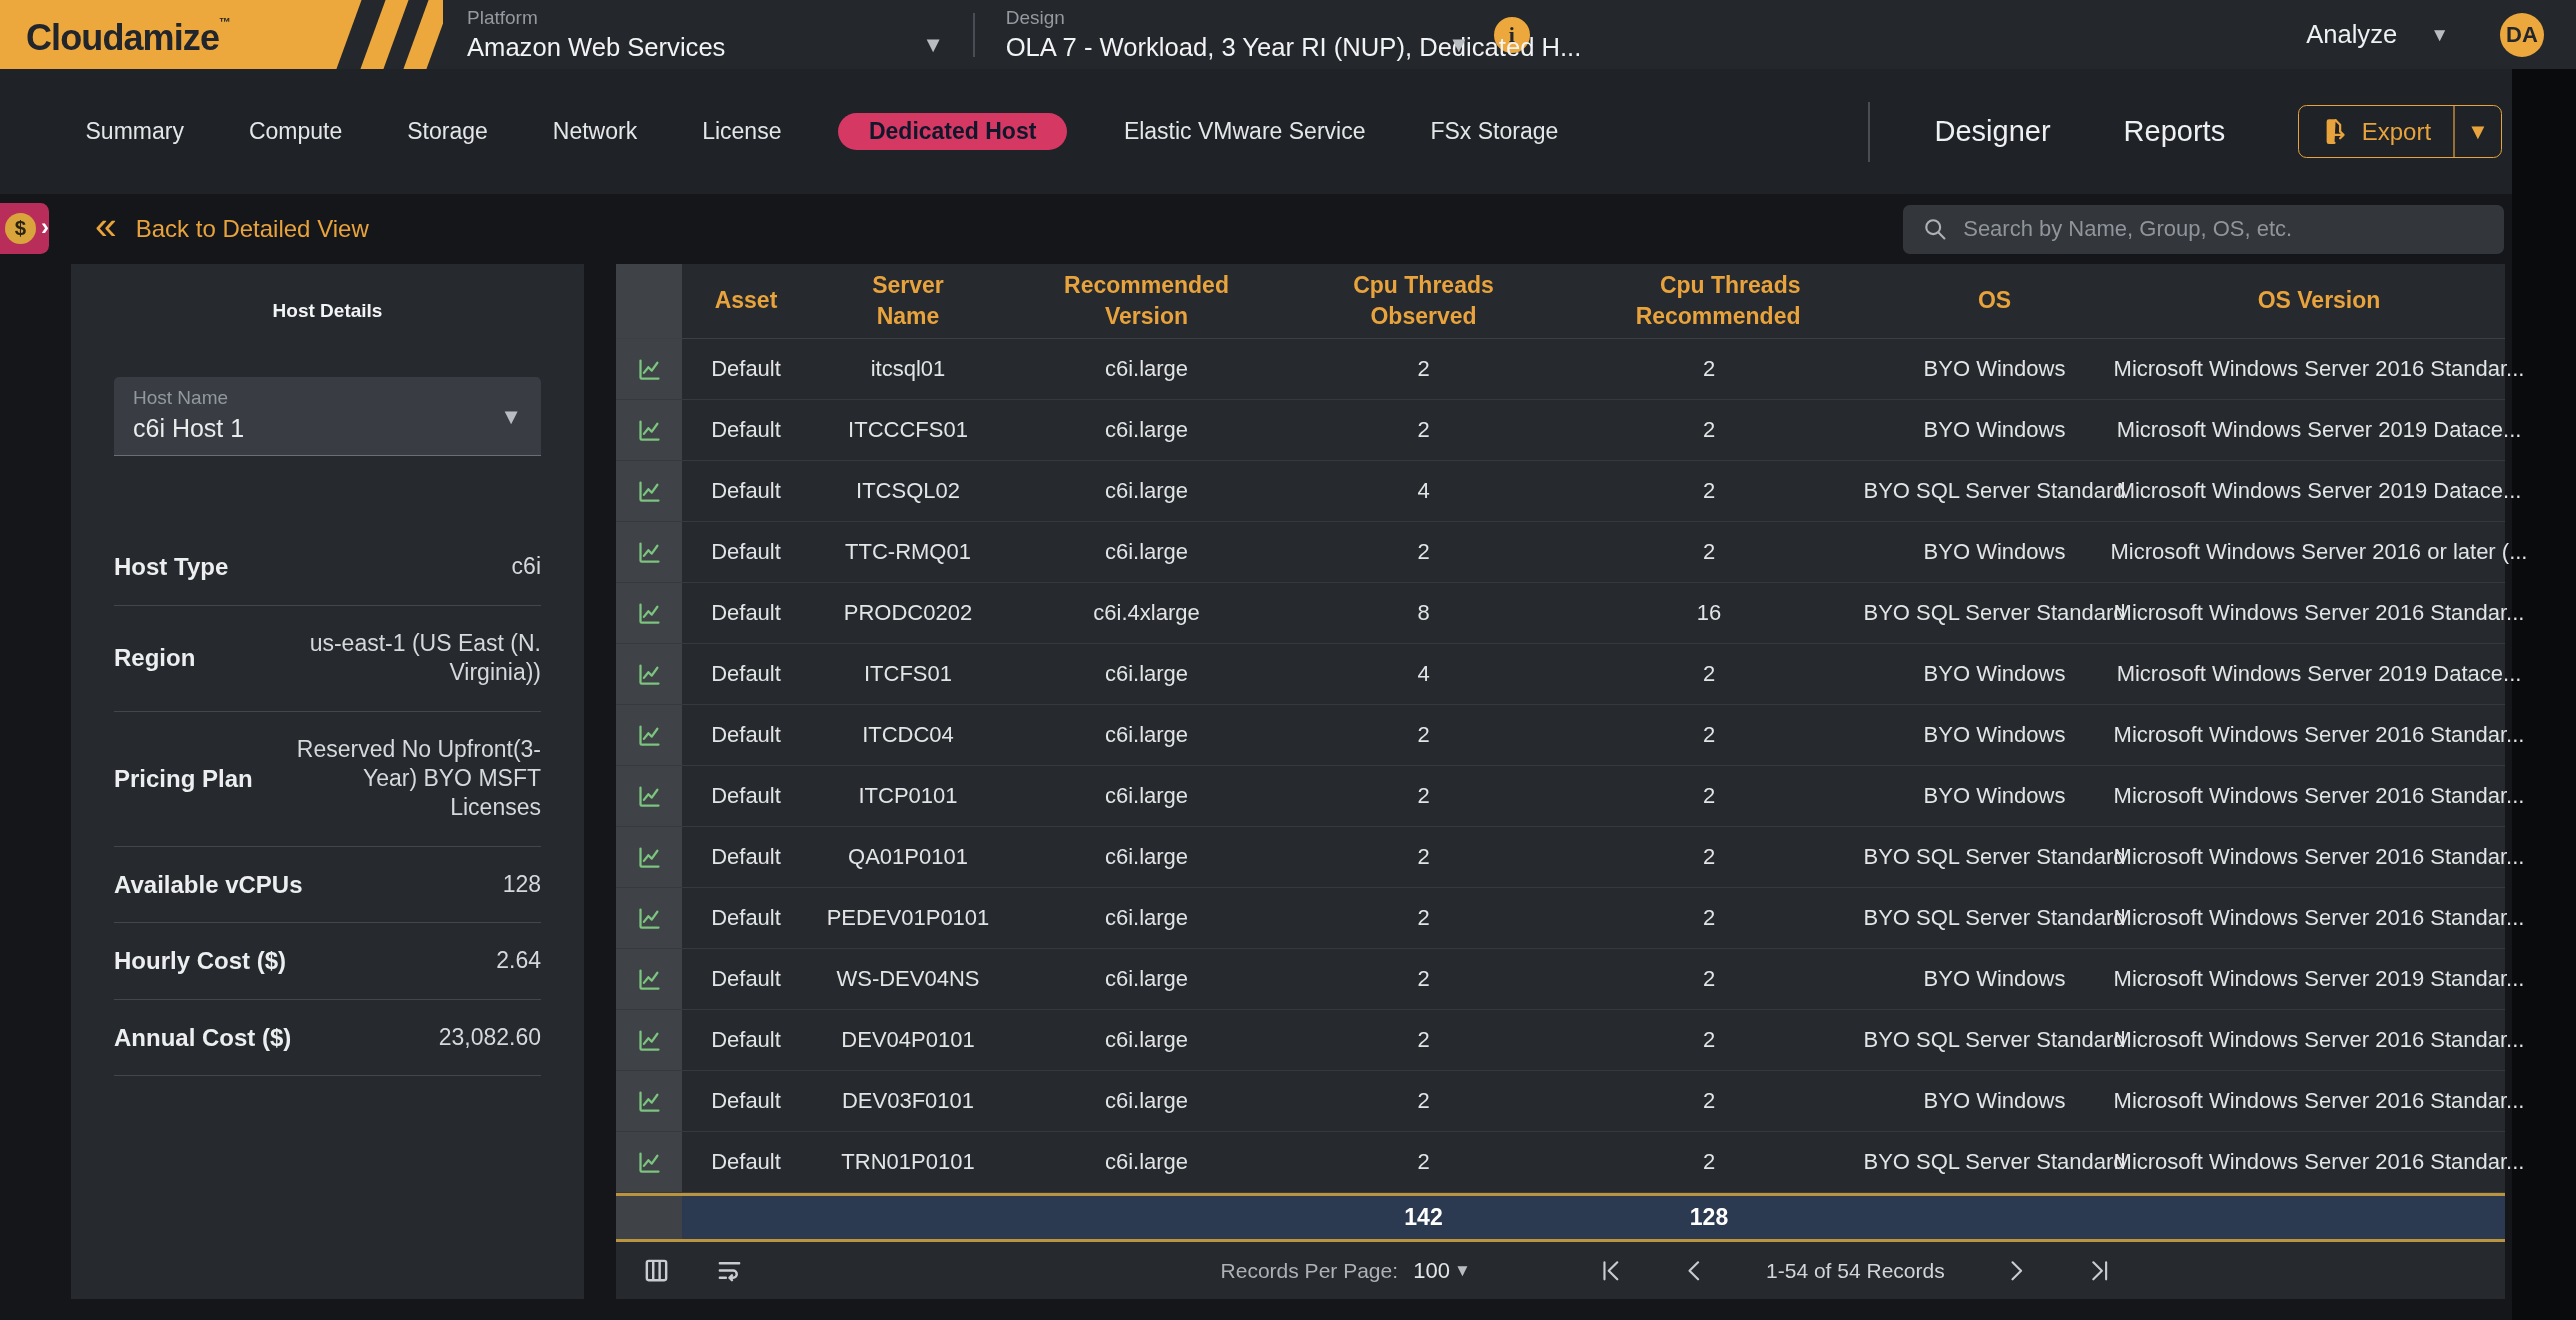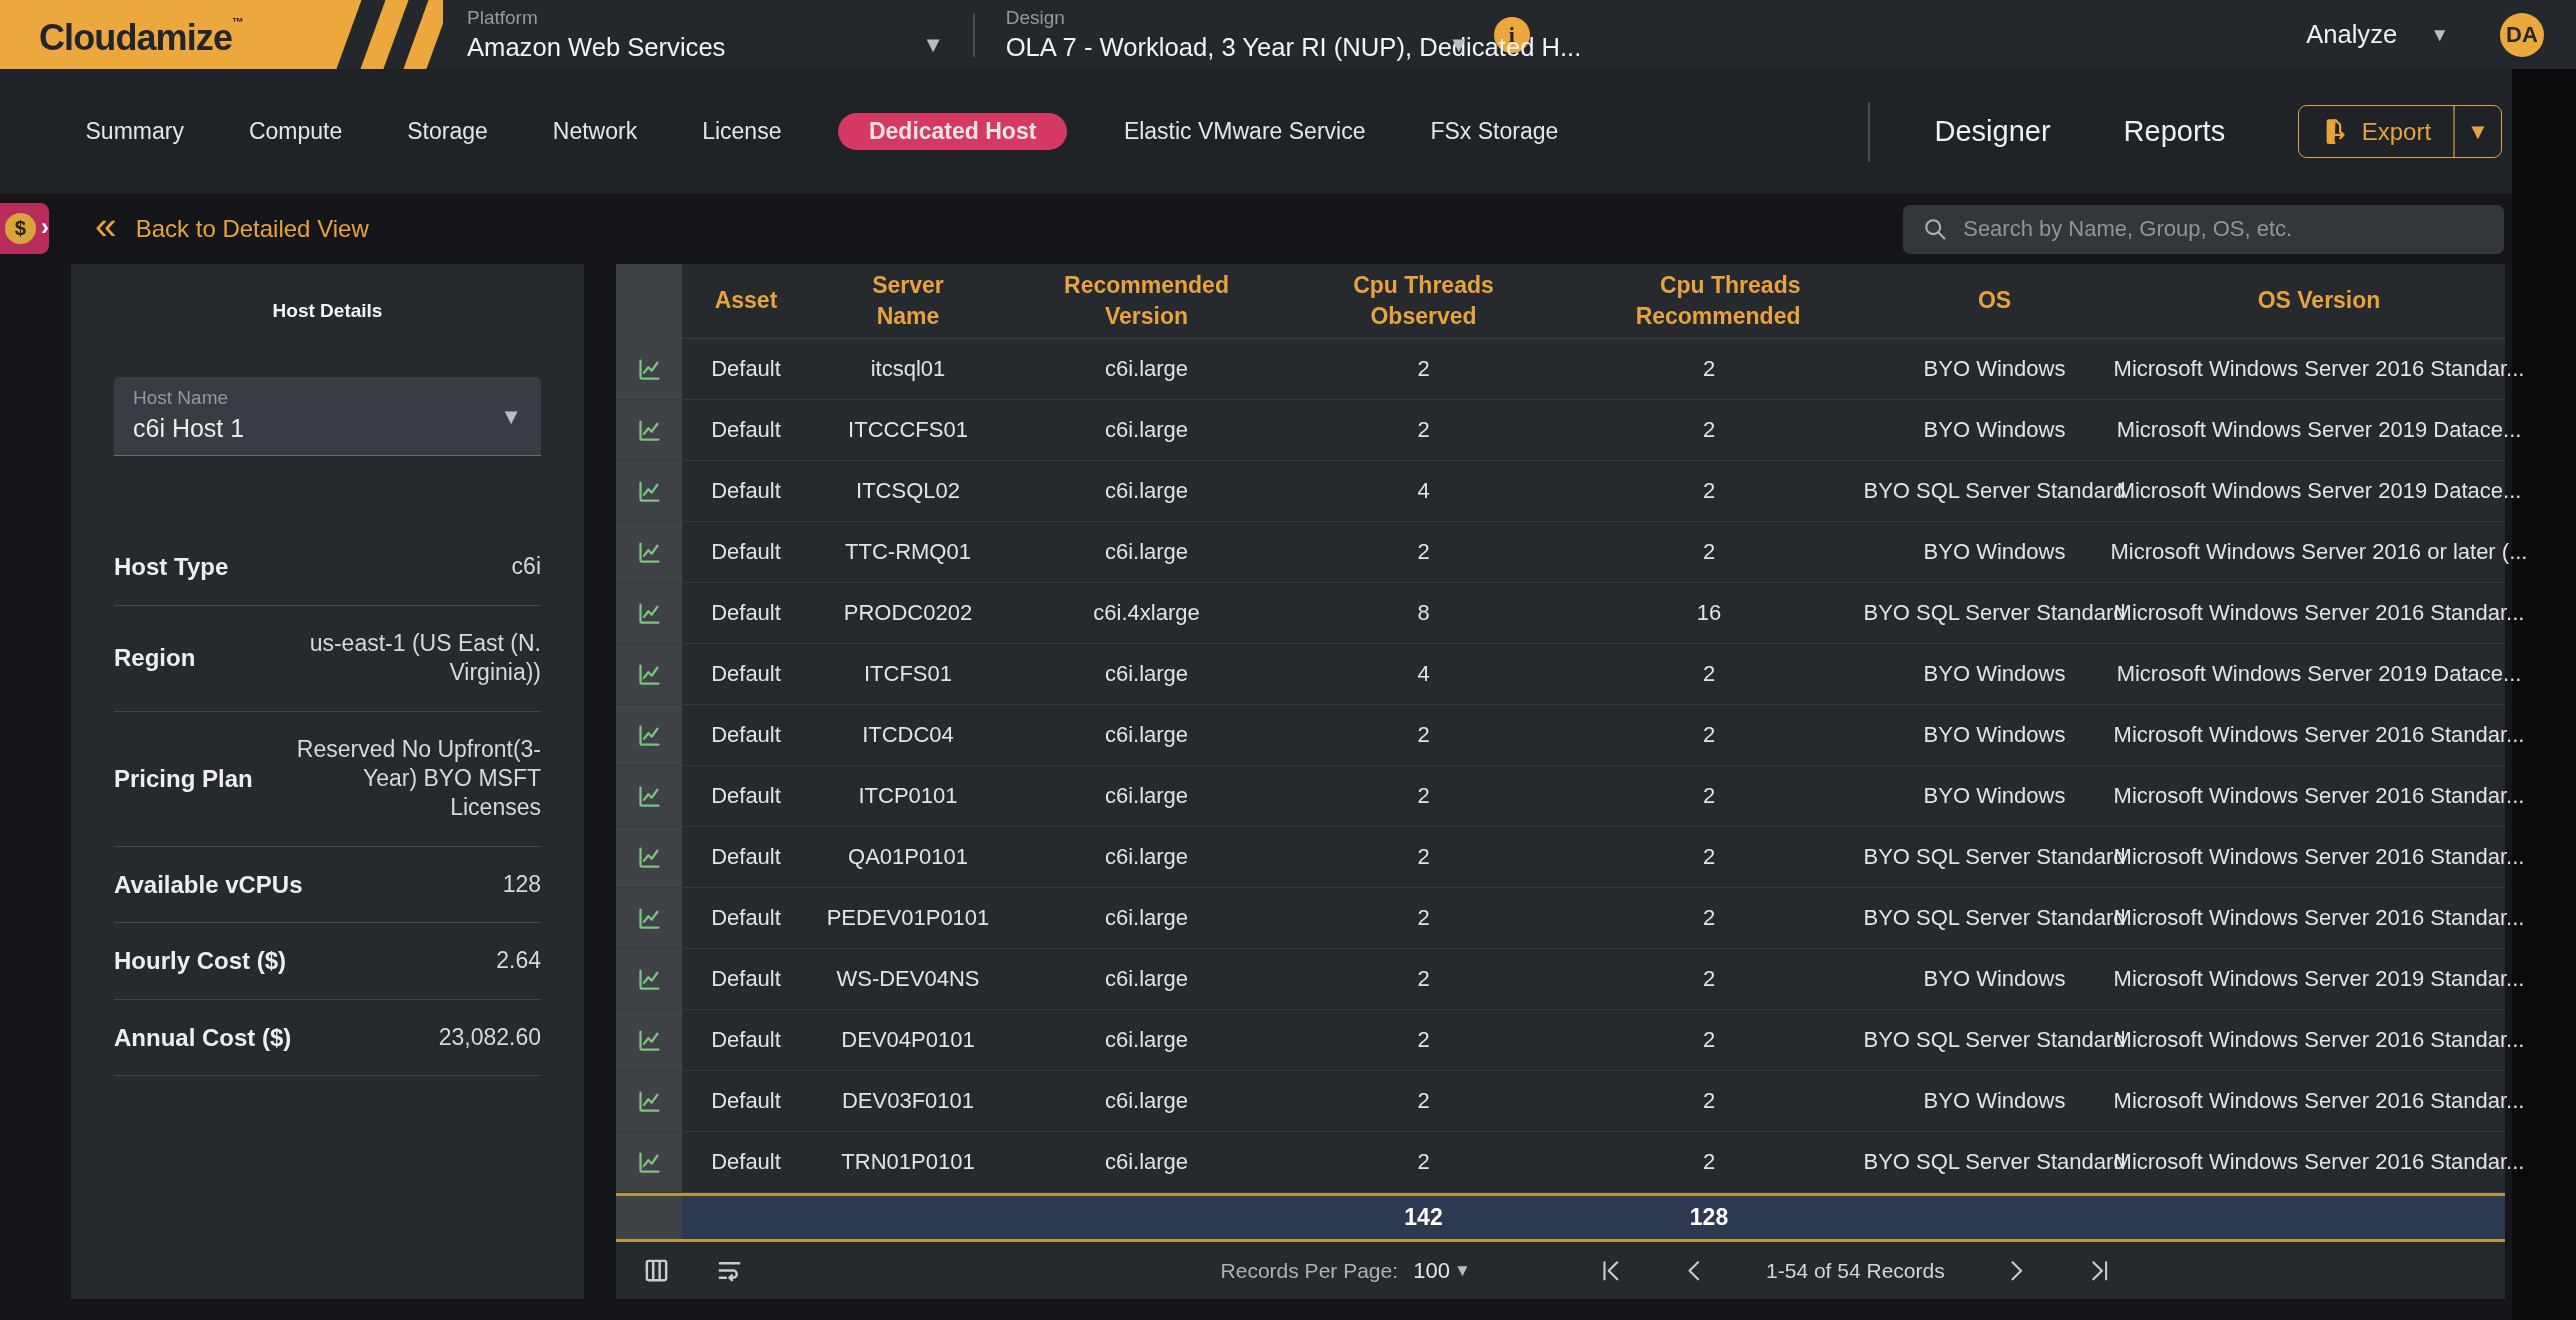--- a/index.html
+++ b/index.html
@@ -14,41 +14,41 @@
   
   .topbar {
     position:relative; height:69px; width:2576px;
     background:#24272c; display:flex; align-items:center;
     z-index:5;
   }
   .logo-wrap { position:relative; width:443px; height:69px; overflow:hidden; flex:none; }
   .logo-main { position:absolute; left:-51px; top:0; height:69px; width:400px; background:#eca83c; transform:skewX(-20deg); }
   .logo-stripe1,.logo-stripe2 { position:absolute; top:0; height:69px; width:23px; background:#eca83c; transform:skewX(-20deg); }
   .logo-stripe1 { left:373px; } .logo-stripe2 { left:416px; }
-  .brand { position:absolute; left:39px; top:15.3px; font-size:36px; font-weight:bold; color:#22252b; letter-spacing:-0.9px; }
+  .brand { position:absolute; left:26px; top:15.3px; font-size:36px; font-weight:bold; color:#22252b; letter-spacing:-0.9px; }
   .brand sup { font-size:12px; vertical-align:24px; }
   .tb-select { display:flex; flex-direction:column; justify-content:center; position:relative; }
   .tb-label { font-size:19px; color:#959aa0; margin-bottom:3.4px; }
   .tb-value { font-size:25.6px; color:#f2f3f4; white-space:nowrap; }
   .platform { margin-left:24px; width:477px; }
   .caret { color:#b9bdc2; font-size:22px; line-height:1; }
   .tb-caret { position:absolute; right:0; top:27px; }
   .tb-divider { width:1.7px; height:44px; background:#4a4e54; margin:0 0 0 29px; flex:none; }
   .design { margin-left:31px; width:464px; }
   .info-icon { width:36px; height:36px; border-radius:50%; background:#eca83c; color:#23262b;
     font-weight:bold; font-size:22px; display:flex; align-items:center; justify-content:center; margin-left:24px; flex:none; font-family:"Liberation Serif",serif; }
   .tb-right { margin-left:auto; display:flex; align-items:center; margin-right:32px; }
   .analyze { font-size:25.6px; color:#eef0f2; display:flex; align-items:center; gap:33px; cursor:pointer; }
   .avatar { width:44px; height:44px; border-radius:50%; background:#eca83c; color:#23262b; font-weight:bold;
     font-size:22px; display:flex; align-items:center; justify-content:center; margin-left:51px; }
   
   .app { position:absolute; left:0; top:69px; width:2512px; height:1251px; background:#141619; }
   .navband { height:125px; background:#1f2226; display:flex; align-items:center; padding-left:77px; }
   .tab { font-size:23px; color:#e4e6e8; margin-right:48px; padding:13.6px 8.5px; white-space:nowrap; cursor:pointer; }
-  .tab.active { background:#d63864; color:#e5e5e5; border-radius:34px; padding:5px 31px; font-weight:bold; }
+  .tab.active { background:#d63864; color:#0f172a; border-radius:34px; padding:5px 31px; font-weight:bold; }
   .nav-right { margin-left:auto; display:flex; align-items:center; margin-right:10.2px; }
   .nav-divider { width:1.7px; height:60px; background:#4a4e54; margin-right:65px; }
   .nav-link { font-size:29px; color:#eef0f2; margin-right:73px; cursor:pointer; }
   .export-btn { display:flex; align-items:center; height:53px; border:1.7px solid #e8a33d; border-radius:8.5px; color:#e8a33d; overflow:hidden; }
   .export-main { display:flex; align-items:center; gap:13.6px; padding:0 22px; font-size:24px; cursor:pointer; height:100%; }
   .export-split { width:1.7px; height:100%; background:#e8a33d; opacity:.6; }
   .export-caret { width:46px; display:flex; align-items:center; justify-content:center; height:100%; cursor:pointer; }
   .export-caret .caret { color:#e8a33d; }
   
   .toolbar-row { height:70px; display:flex; align-items:center; position:relative; }

